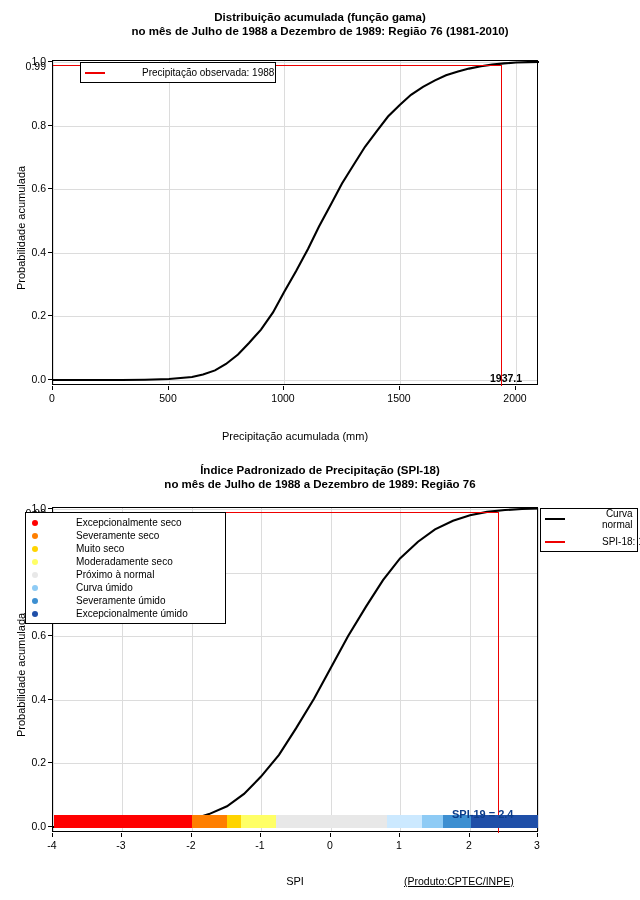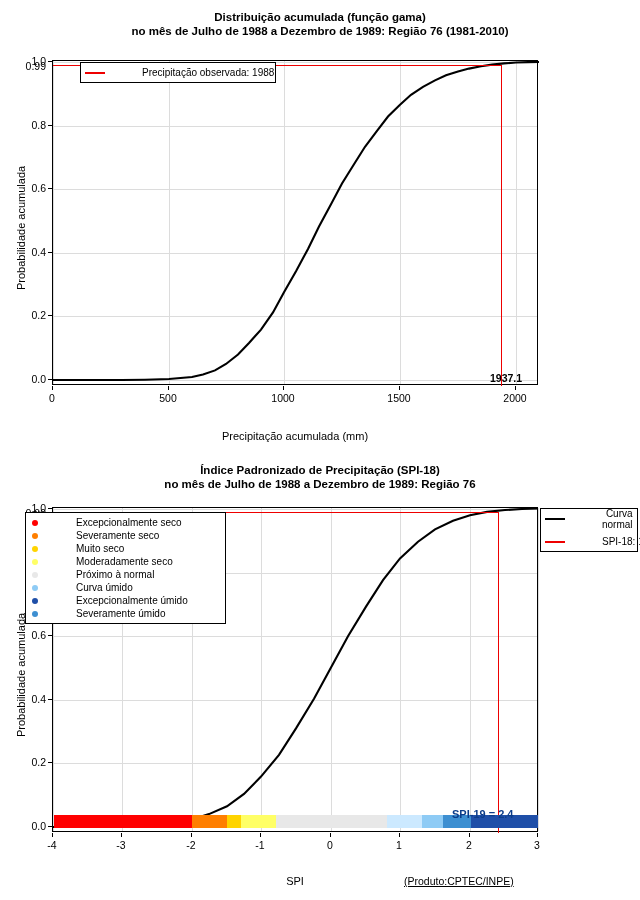--- a/index.html
+++ b/index.html
@@ -219,26 +219,26 @@
     </div>
     <div class="row">
       <span class="dot" style="background:#e8e8e8;"></span>
       <span class="lbl">Próximo à normal</span>
     </div>
     <div class="row">
       <span class="dot" style="background:#8ecbf5;"></span>
       <span class="lbl">Curva úmido</span>
     </div>
     <div class="row">
+      <span class="dot" style="background:#3d8fd1;"></span>
+      <span class="lbl">Severamente úmido</span>
+    </div>
+    <div class="row">
       <span class="dot" style="background:#1f4fa8;"></span>
       <span class="lbl">Excepcionalmente úmido</span>
-    </div>
-    <div class="row">
-      <span class="dot" style="background:#3d8fd1;"></span>
-      <span class="lbl">Severamente úmido</span>
     </div>
   </div>
 
   <div class="legend" style="left:540px;top:53px;width:98px;text-align:right;">
     <div class="row" style="height:14px;align-items:center;">
       <span class="swatch" style="background:#000000;"></span>
       <span class="lbl" style="white-space:normal;line-height:11px;">Curva normal</span>
     </div>
     <div class="row" style="margin-top:9px;">
       <span class="swatch" style="background:#ee0000;"></span>

